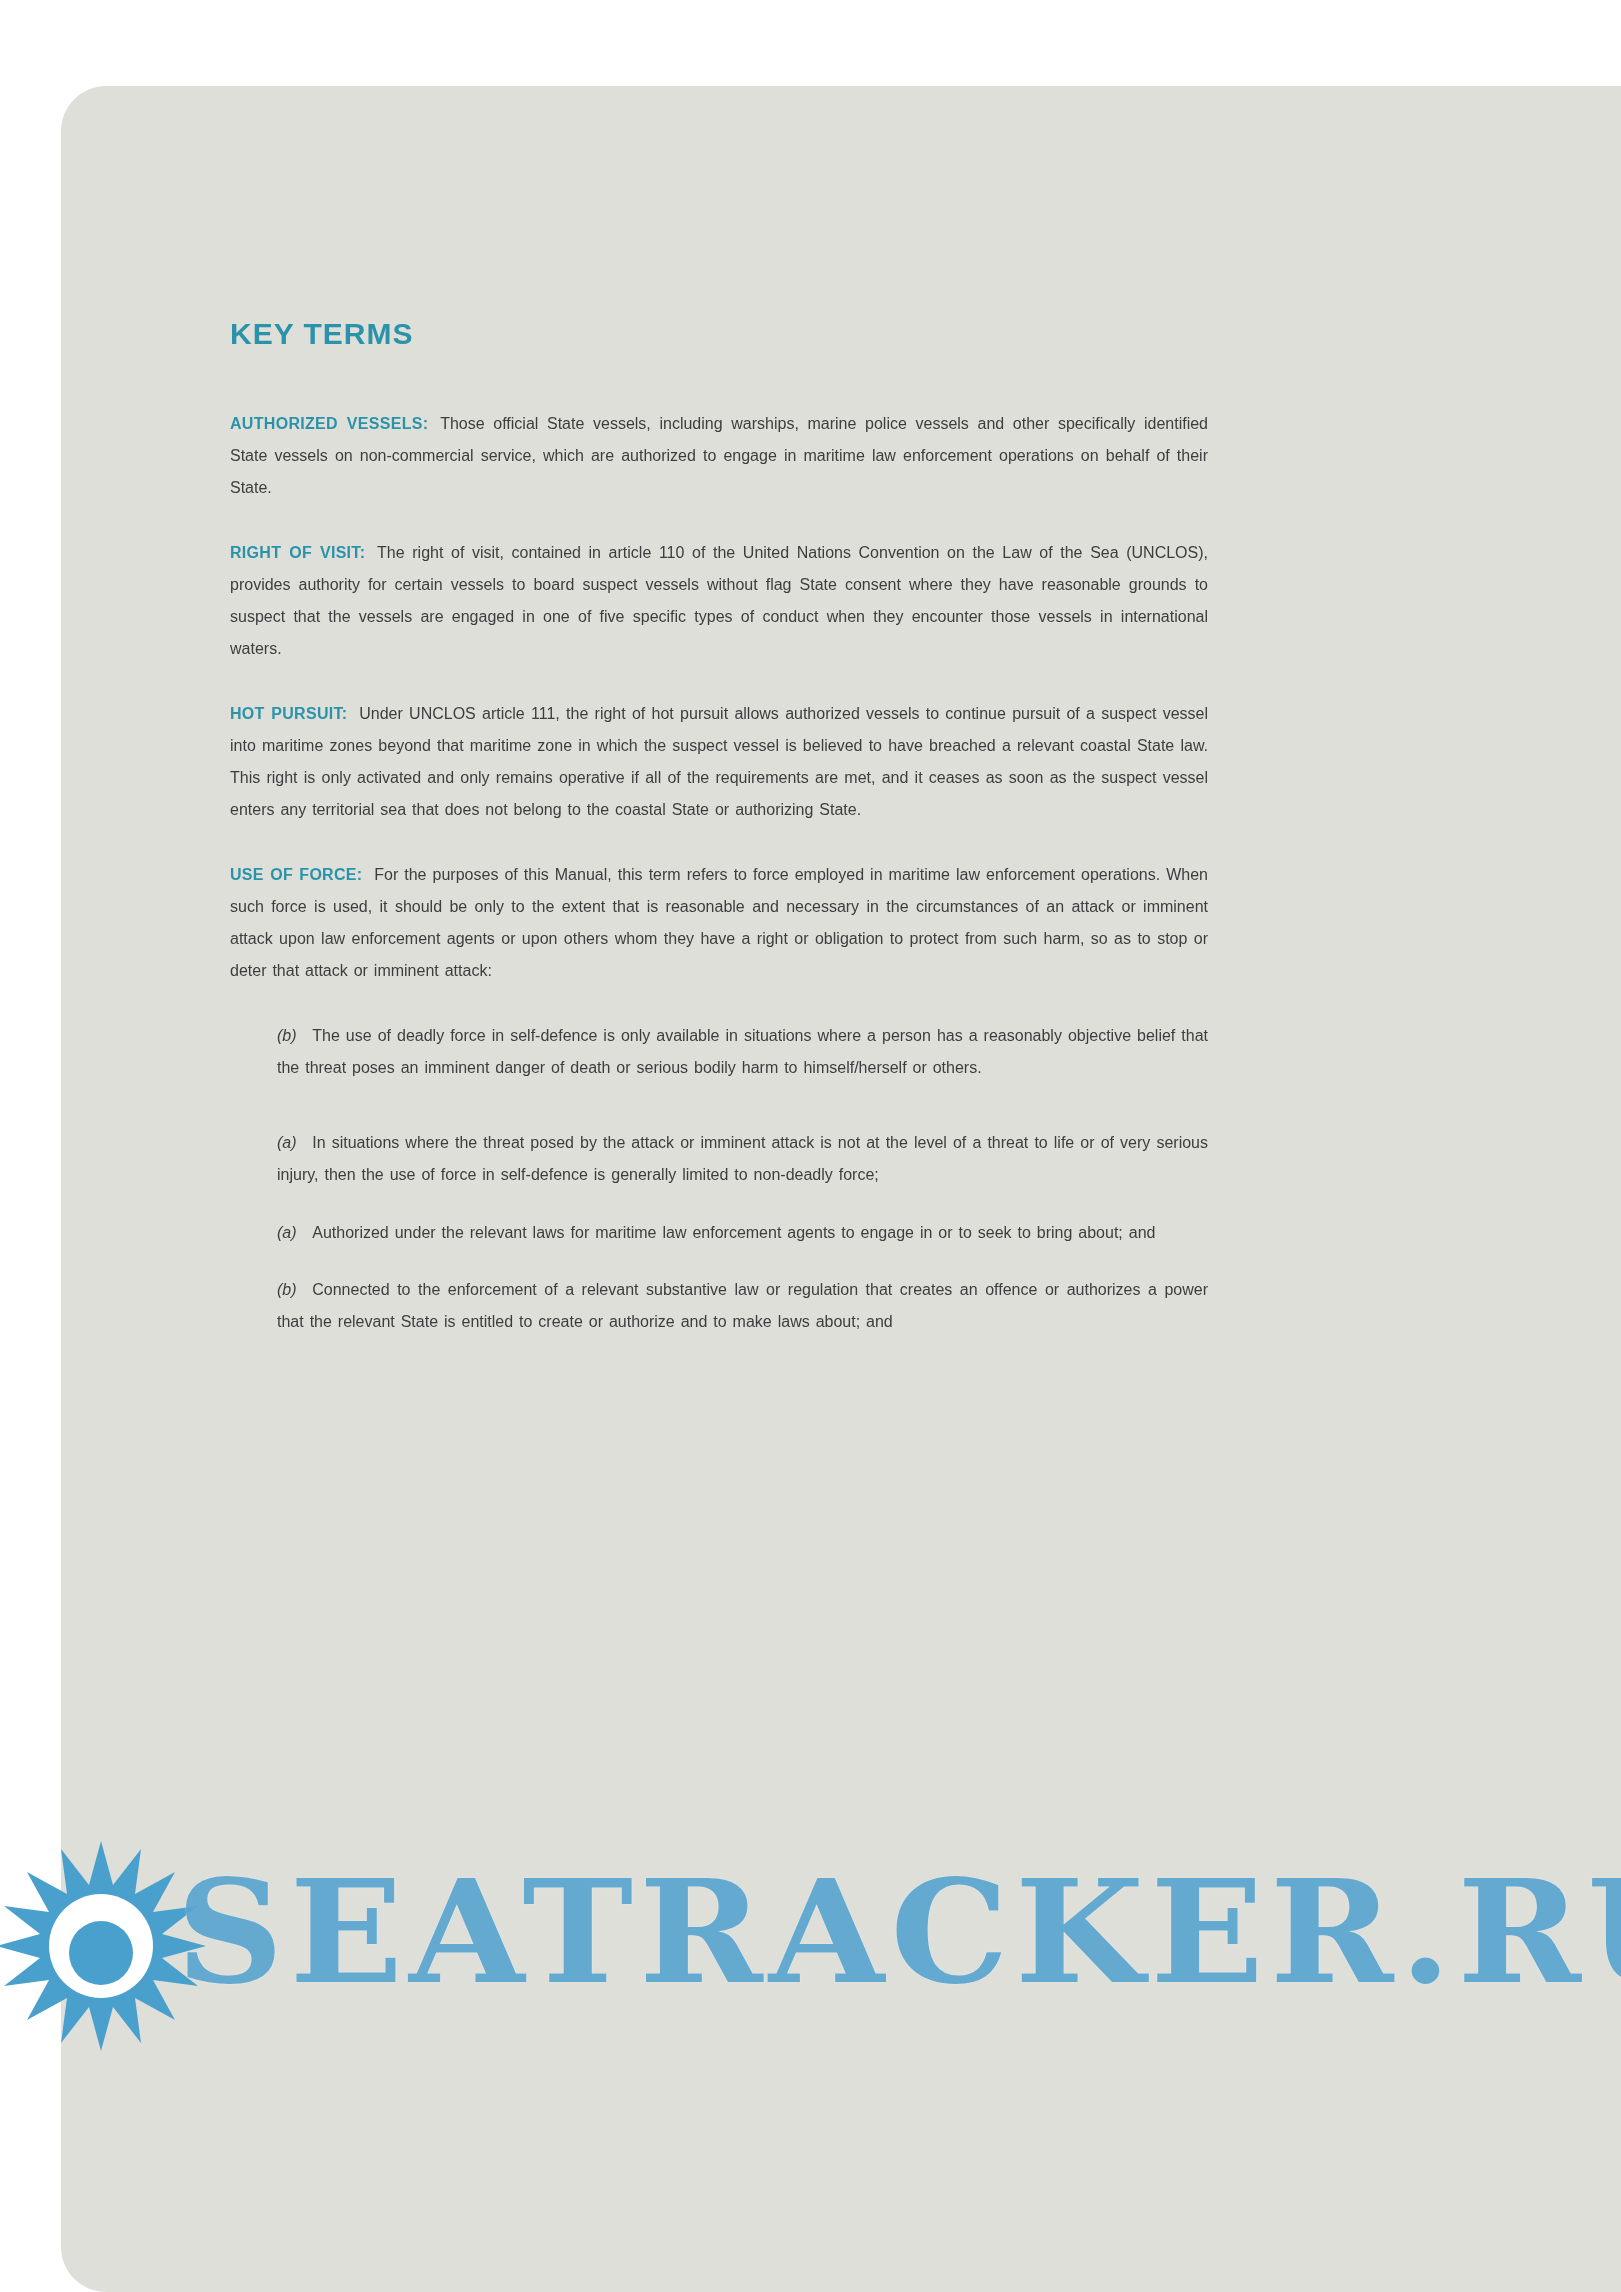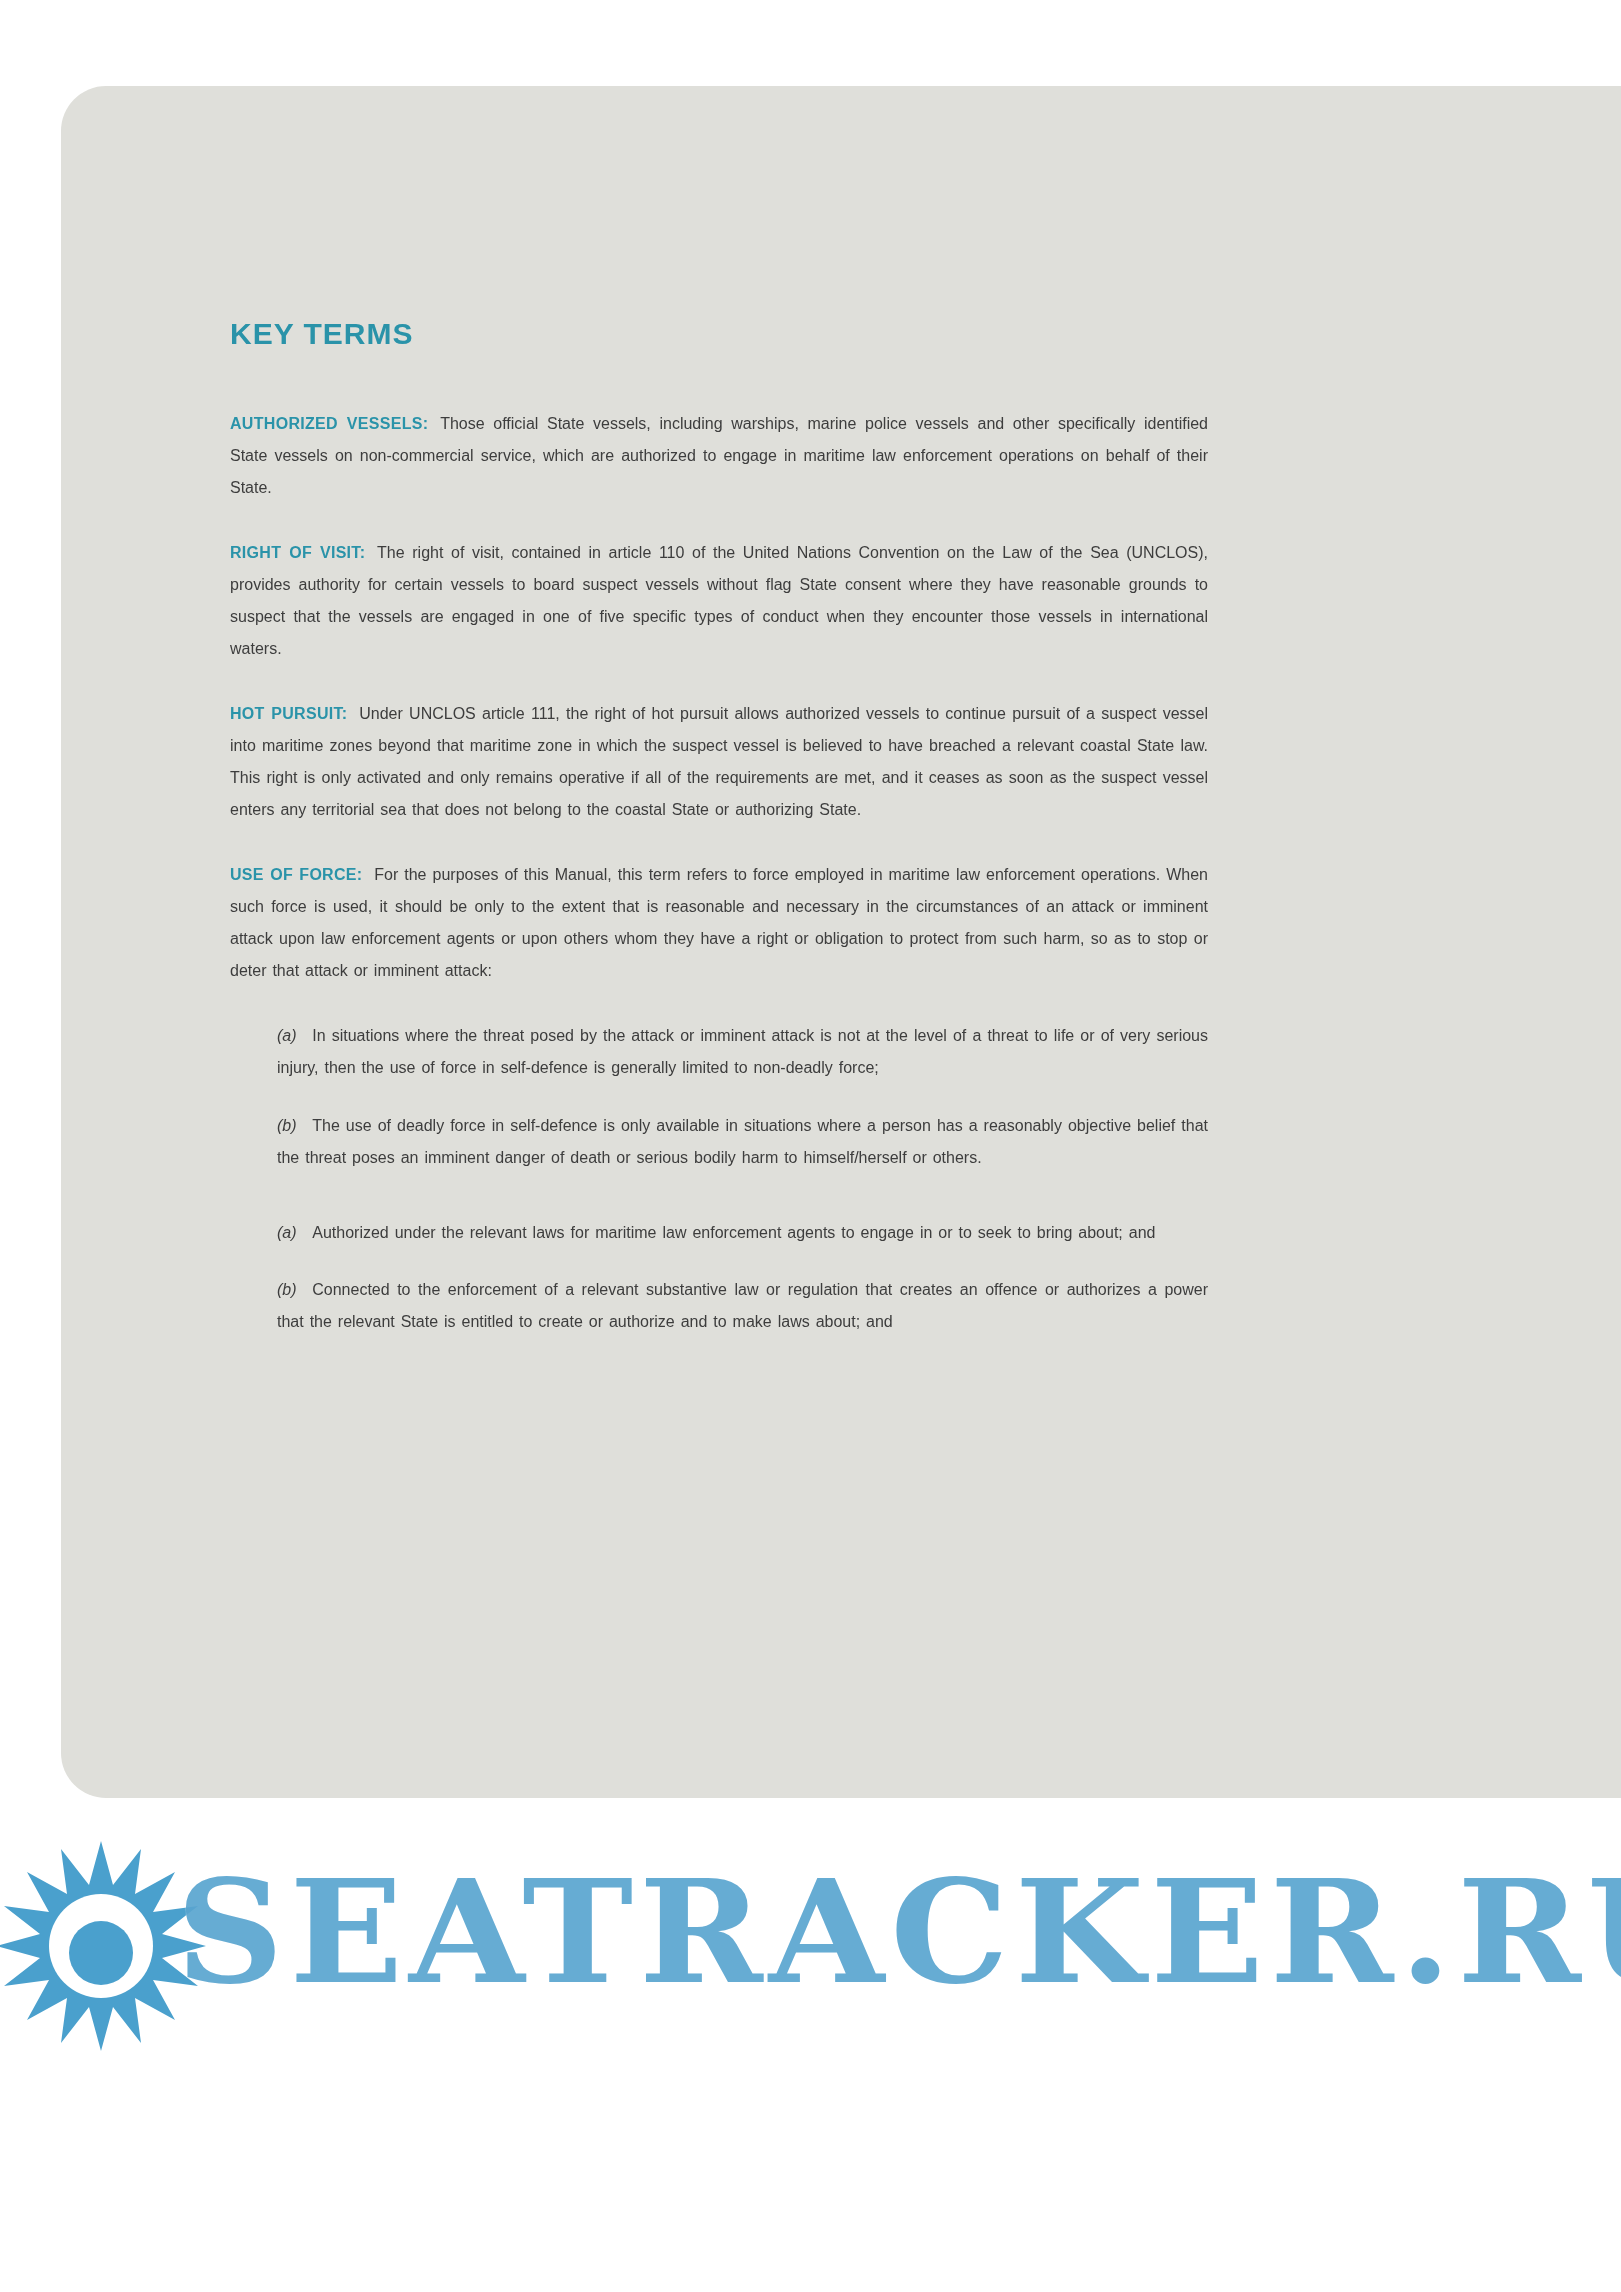--- a/index.html
+++ b/index.html
@@ -9,21 +9,21 @@
     height: 2293px;
     background: #ffffff;
     overflow: hidden;
     font-family: "Liberation Sans", sans-serif;
   }
   .card {
     position: absolute;
     left: 61px;
     top: 86px;
     width: 1560px;
-    height: 1712px;
+    height: 2206px;
     background: #dfdfda;
     border-radius: 45px 0 0 45px;
   }
   .content {
     position: absolute;
     left: 169px;
     top: 231px;
     width: 978px;
     color: #3d3d3d;
   }
@@ -106,26 +106,26 @@
       </p>
 
       <p class="para">
         <span class="term">HOT PURSUIT:</span><span>Under UNCLOS article 111, the right of hot pursuit allows authorized vessels to continue pursuit of a suspect vessel into maritime zones beyond that maritime zone in which the suspect vessel is believed to have breached a relevant coastal State law. This right is only activated and only remains operative if all of the requirements are met, and it ceases as soon as the suspect vessel enters any territorial sea that does not belong to the coastal State or authorizing State.</span>
       </p>
 
       <p class="para">
         <span class="term">USE OF FORCE:</span><span>For the purposes of this Manual, this term refers to force employed in maritime law enforcement operations. When such force is used, it should be only to the extent that is reasonable and necessary in the circumstances of an attack or imminent attack upon law enforcement agents or upon others whom they have a right or obligation to protect from such harm, so as to stop or deter that attack or imminent attack:</span>
       </p>
 
+      <p class="para item gap-after">
+        <span class="item-label">(b)</span><span>The use of deadly force in self-defence is only available in situations where a person has a reasonably objective belief that the threat poses an imminent danger of death or serious bodily harm to himself/herself or others.</span>
+      </p>
+
       <p class="para item">
         <span class="item-label">(a)</span><span>In situations where the threat posed by the attack or imminent attack is not at the level of a threat to life or of very serious injury, then the use of force in self-defence is generally limited to non-deadly force;</span>
-      </p>
-
-      <p class="para item gap-after">
-        <span class="item-label">(b)</span><span>The use of deadly force in self-defence is only available in situations where a person has a reasonably objective belief that the threat poses an imminent danger of death or serious bodily harm to himself/herself or others.</span>
       </p>
 
 
       <p class="para item">
         <span class="item-label">(a)</span><span>Authorized under the relevant laws for maritime law enforcement agents to engage in or to seek to bring about; and</span>
       </p>
 
       <p class="para item">
         <span class="item-label">(b)</span><span>Connected to the enforcement of a relevant substantive law or regulation that creates an offence or authorizes a power that the relevant State is entitled to create or authorize and to make laws about; and</span>
       </p>

